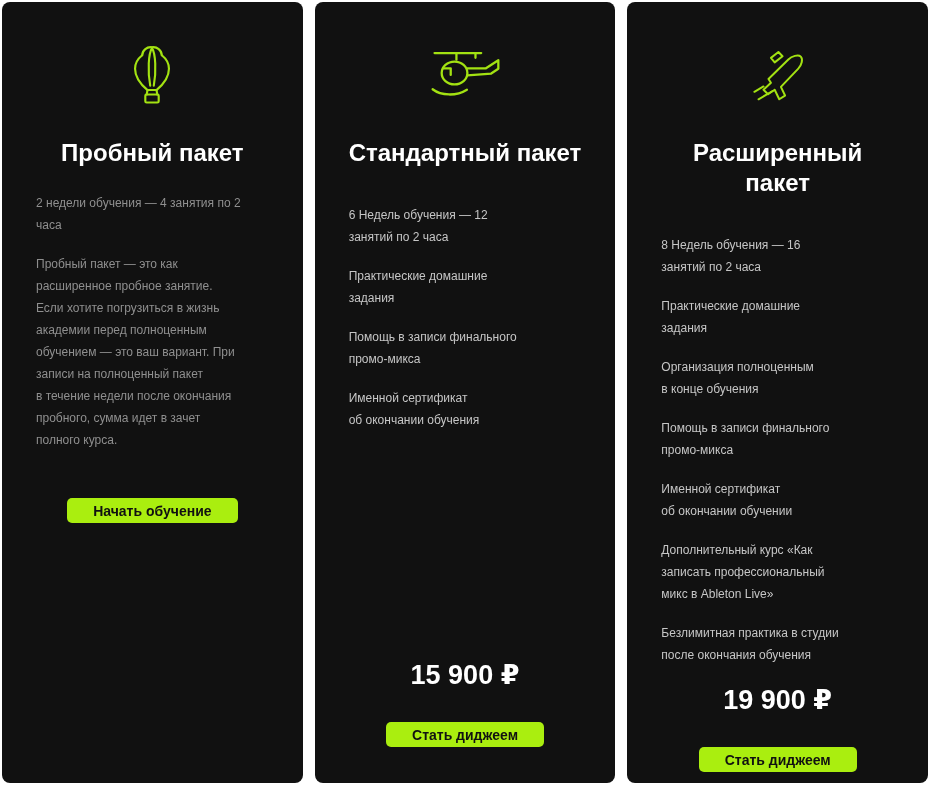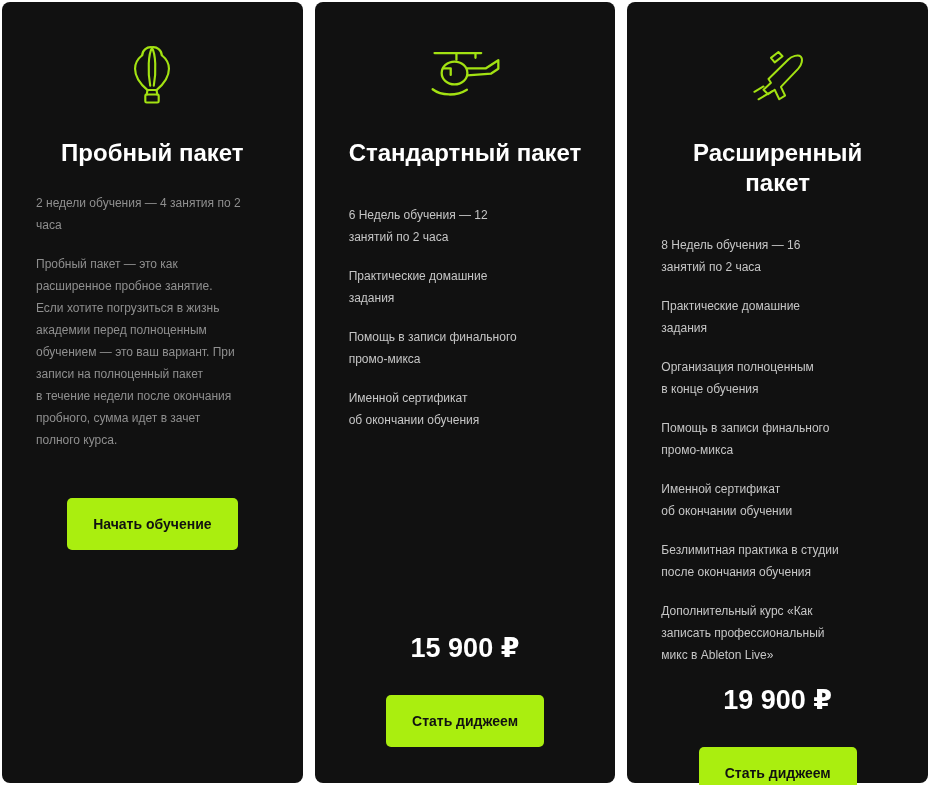--- a/index.html
+++ b/index.html
@@ -53,21 +53,21 @@
   .card:nth-child(n+2) .para{color:var(--body-bright);margin-top:12px;}
   .price{
     margin-top:auto;
     font-size:27px;line-height:34px;font-weight:bold;
     color:var(--price-color);
     text-align:center;
     flex:0 0 auto;
   }
   .cta-button{
     margin-top:30px;
-    height:52px;
+    height:25px;
     padding:0 26px;
     border:none;border-radius:5px;
     background:var(--button-bg);
     color:var(--button-text-color);
     font-family:inherit;
     font-size:14px;font-weight:bold;
     cursor:pointer;
     flex:0 0 auto;
   }
 </style>
@@ -146,23 +146,23 @@
       <p class="para">8 Недель обучения — 16
 занятий по 2 часа</p>
       <p class="para">Практические домашние
 задания</p>
       <p class="para">Организация полноценным
 в конце обучения</p>
       <p class="para">Помощь в записи финального
 промо-микса</p>
       <p class="para">Именной сертификат
 об окончании обучении</p>
-      <p class="para">Безлимитная практика в студии
-после окончания обучения</p>
       <p class="para">Дополнительный курс «Как
 записать профессиональный
 микс в Ableton Live»</p>
+      <p class="para">Безлимитная практика в студии
+после окончания обучения</p>
     </div>
     <div class="price">19 900 ₽</div>
     <button class="cta-button">Стать диджеем</button>
   </section>
 
 </div>
 
 </body></html>

